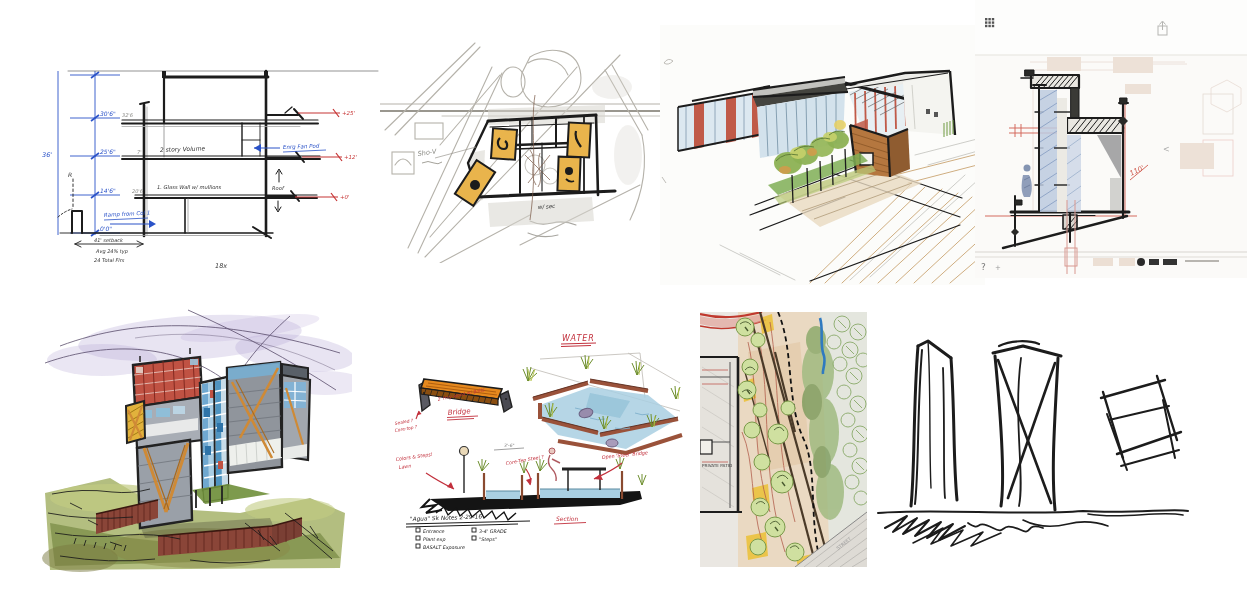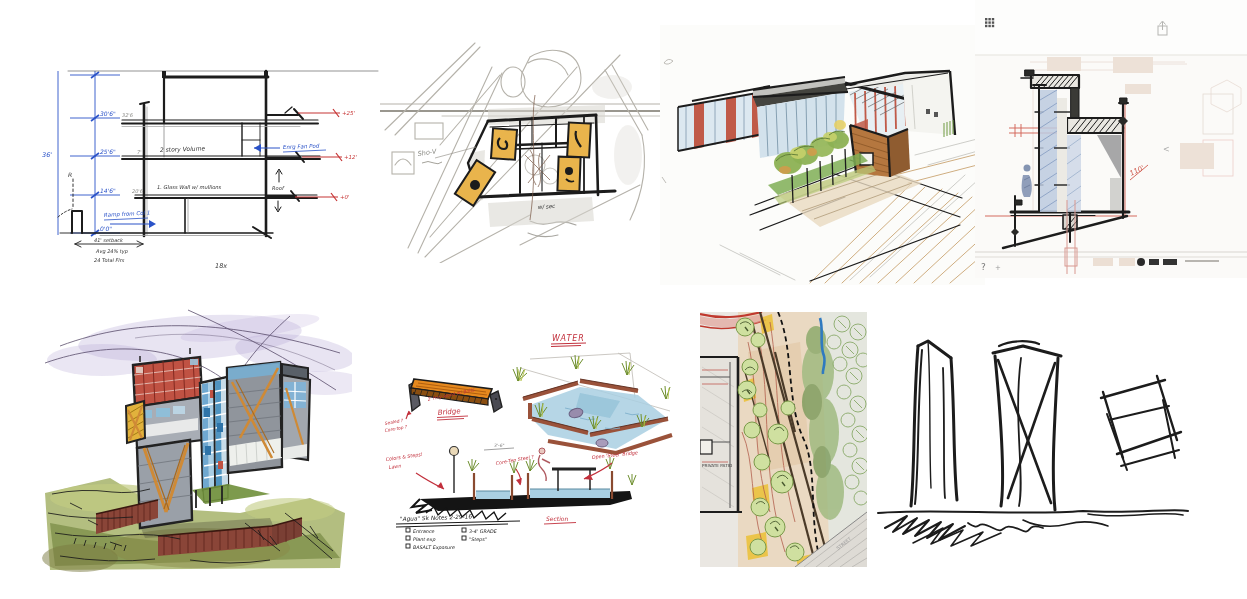--- a/index.html
+++ b/index.html
@@ -676,21 +676,21 @@
         <path d="M20,258 q50,8 95,3"></path>
         <path d="M205,225 l35,28 M218,232 l6,10 M230,238 l7,9"></path>
         <path d="M245,215 l48,38 M262,235 l30,26 M270,228 l8,12"></path>
         <path d="M30,205 l12,6 M48,222 l10,5 M70,244 l12,4"></path>
         <path d="M150,262 q40,6 80,0"></path>
         <path d="M34,246 l2,-6 M44,248 l2,-6 M54,250 l2,-6 M64,251 l2,-6 M74,252 l2,-6 M84,253 l2,-6"></path>
       </g>
     </svg>
   </figure>
 
-  <figure class="tile" style="left:380px;top:323px;width:295px;height:228px;">
+  <figure class="tile" style="left:390px;top:323px;width:295px;height:228px;">
     <svg width="295" height="228" viewBox="0 0 295 228">
 
       <text class="hand" x="172" y="18" font-size="8" fill="#c2303c" letter-spacing="1">WATER</text>
       <path d="M171,21 L206,20 M171,23.5 L201,22.5" stroke="#c2303c" stroke-width="1" fill="none"></path>
 
       <g>
         <polygon points="29,62 36,58 40,82 32,88" fill="#5a5a62" stroke="#222" stroke-width="1.4"></polygon>
         <polygon points="110,72 118,68 122,84 114,89" fill="#4a4a52" stroke="#222" stroke-width="1.4"></polygon>
         <polygon points="34,56 112,66 108,76 31,65" fill="#e6891e" stroke="#1c1c1c" stroke-width="1.6"></polygon>
         <g stroke="#b05f10" stroke-width="1.2">

